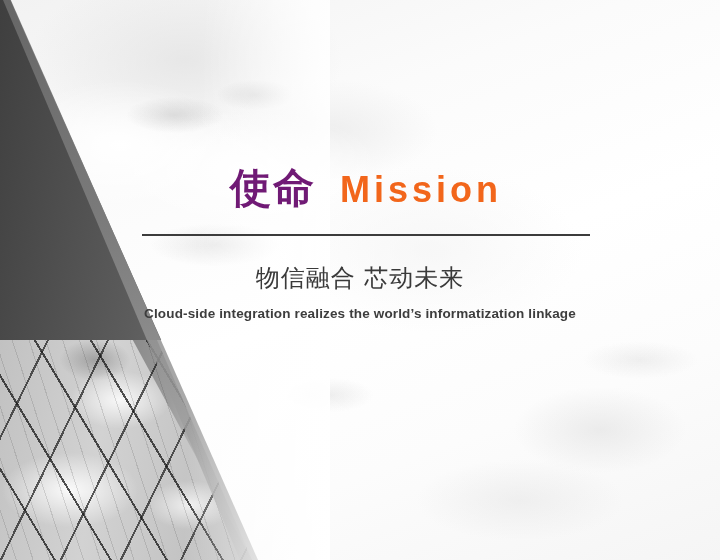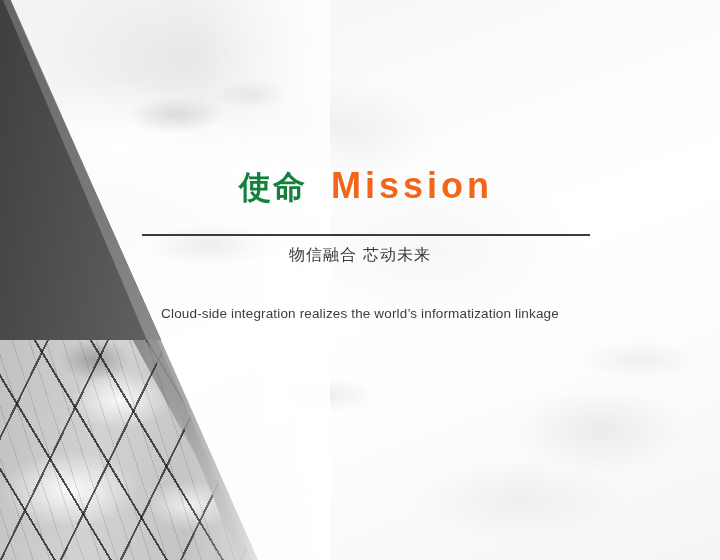--- a/index.html
+++ b/index.html
@@ -123,25 +123,25 @@
   .heading-row {
     position: absolute;
     left: 142px;
     top: 168px;
     width: 448px;
     display: flex;
     align-items: baseline;
     justify-content: center;
   }
   .heading-cn {
-    font-size: 32px;
+    font-size: 41px;
     font-weight: 700;
     line-height: 1;
     letter-spacing: 2px;
-    color: #15803d;
+    color: #701a75;
     font-family: "DejaVu Sans", "Liberation Sans", sans-serif;
   }
   .heading-en {
     font-size: 36px;
     font-weight: 700;
     line-height: 1;
     letter-spacing: 4px;
     color: #f2661b;
     margin-left: 24px;
     font-family: "Liberation Sans", sans-serif;
@@ -150,42 +150,42 @@
     position: absolute;
     left: 142px;
     top: 234px;
     width: 448px;
     height: 2px;
     background: #3c3c3c;
   }
   .subtitle {
     position: absolute;
     left: 0;
-    top: 245px;
+    top: 263px;
     width: 720px;
     text-align: center;
-    font-size: 16px;
+    font-size: 24px;
     line-height: 1.25;
     letter-spacing: 1px;
     color: #3a3a3a;
     font-family: "DejaVu Sans", "Liberation Sans", sans-serif;
   }
   .tagline {
     position: absolute;
     left: 0;
     top: 303px;
     width: 720px;
     text-align: center;
     color: #3d3d3d;
   }
   .tagline-line {
     font-size: 13.5px;
     line-height: 22px;
     letter-spacing: .15px;
-    font-weight: 400;
+    font-weight: 700;
     font-family: "Liberation Sans", sans-serif;
   }
 </style>
 </head>
 <body>
 
 <div id="stage">
 
   <div class="sky"></div>
   <div class="sky-wisp"></div>

